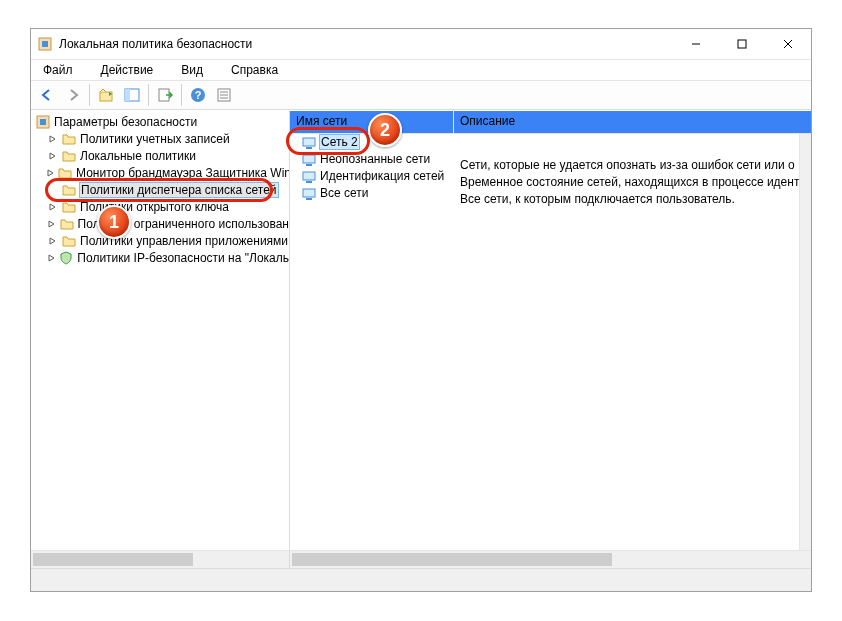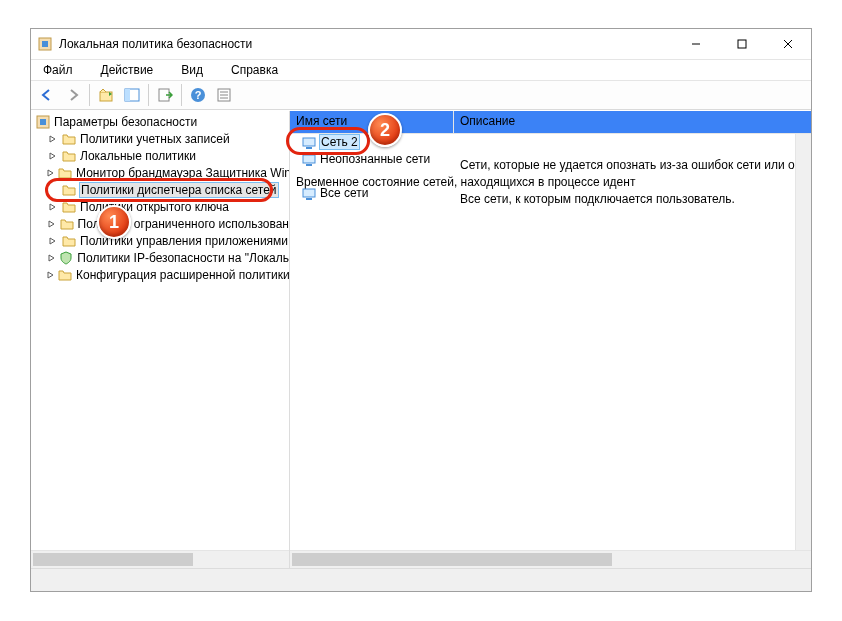--- a/index.html
+++ b/index.html
@@ -418,33 +418,20 @@
                   <path d="M1 1 L6 4 L1 7 Z" fill="none" stroke="#5b5b5b"></path>
                 </svg>
               </span>
               <span class="tree-icon">
                 <svg width="16" height="16">
                   <path d="M8 2 L13 4 L13 8 C13 12 8 14 8 14 C8 14 3 12 3 8 L3 4 Z" fill="#bfe4b0" stroke="#3a9e3a"></path>
                 </svg>
               </span>
               <span class="tree-label">Политики IP-безопасности на "Локаль</span>
             </div>
-            <div class="tree-row" style="padding-left: 14px;">
-              <span class="tree-exp">
-                <svg width="8" height="8">
-                  <path d="M1 1 L6 4 L1 7 Z" fill="none" stroke="#5b5b5b"></path>
-                </svg>
-              </span>
-              <span class="tree-icon">
-                <svg width="16" height="16">
-                  <path d="M2 4 L6 4 L7 6 L14 6 L14 13 L2 13 Z" fill="#ffe9a8" stroke="#caa33a"></path>
-                </svg>
-              </span>
-              <span class="tree-label">Конфигурация расширенной политики</span>
-            </div>
           </div>
 
       </div>
       <div class="hscroll">
         <div class="thumb" style="left:2px;width:160px"></div>
       </div>
 
       <div class="annot-oval" style="left:14px; top:67px; width:228px; height:24px;"></div>
       <div class="badge" style="left:66px; top:94px;">1</div>
     </div>
@@ -476,20 +463,29 @@
                   <svg width="16" height="16">
                     <rect x="2" y="3" width="12" height="8" fill="#d6ecff" stroke="#4a90d9"></rect>
                     <rect x="5" y="12" width="6" height="2" fill="#4a90d9"></rect>
                   </svg>
                 </span>
                 <span class="cell-label">Неопознанные сети</span>
               </div>
               <div class="list-cell-desc">Сети, которые не удается опознать из-за ошибок сети или о</div>
             </div>
             <div class="list-row">
+              <div class="list-cell-name">
+                <span class="list-icon">
+                  <svg width="16" height="16">
+                    <rect x="2" y="3" width="12" height="8" fill="#d6ecff" stroke="#4a90d9"></rect>
+                    <rect x="5" y="12" width="6" height="2" fill="#4a90d9"></rect>
+                  </svg>
+                </span>
+                <span class="cell-label">Идентификация сетей</span>
+              </div>
               <div class="list-cell-desc">Временное состояние сетей, находящихся в процессе идент</div>
             </div>
             <div class="list-row">
               <div class="list-cell-name">
                 <span class="list-icon">
                   <svg width="16" height="16">
                     <rect x="2" y="3" width="12" height="8" fill="#d6ecff" stroke="#4a90d9"></rect>
                     <rect x="5" y="12" width="6" height="2" fill="#4a90d9"></rect>
                   </svg>
                 </span>

